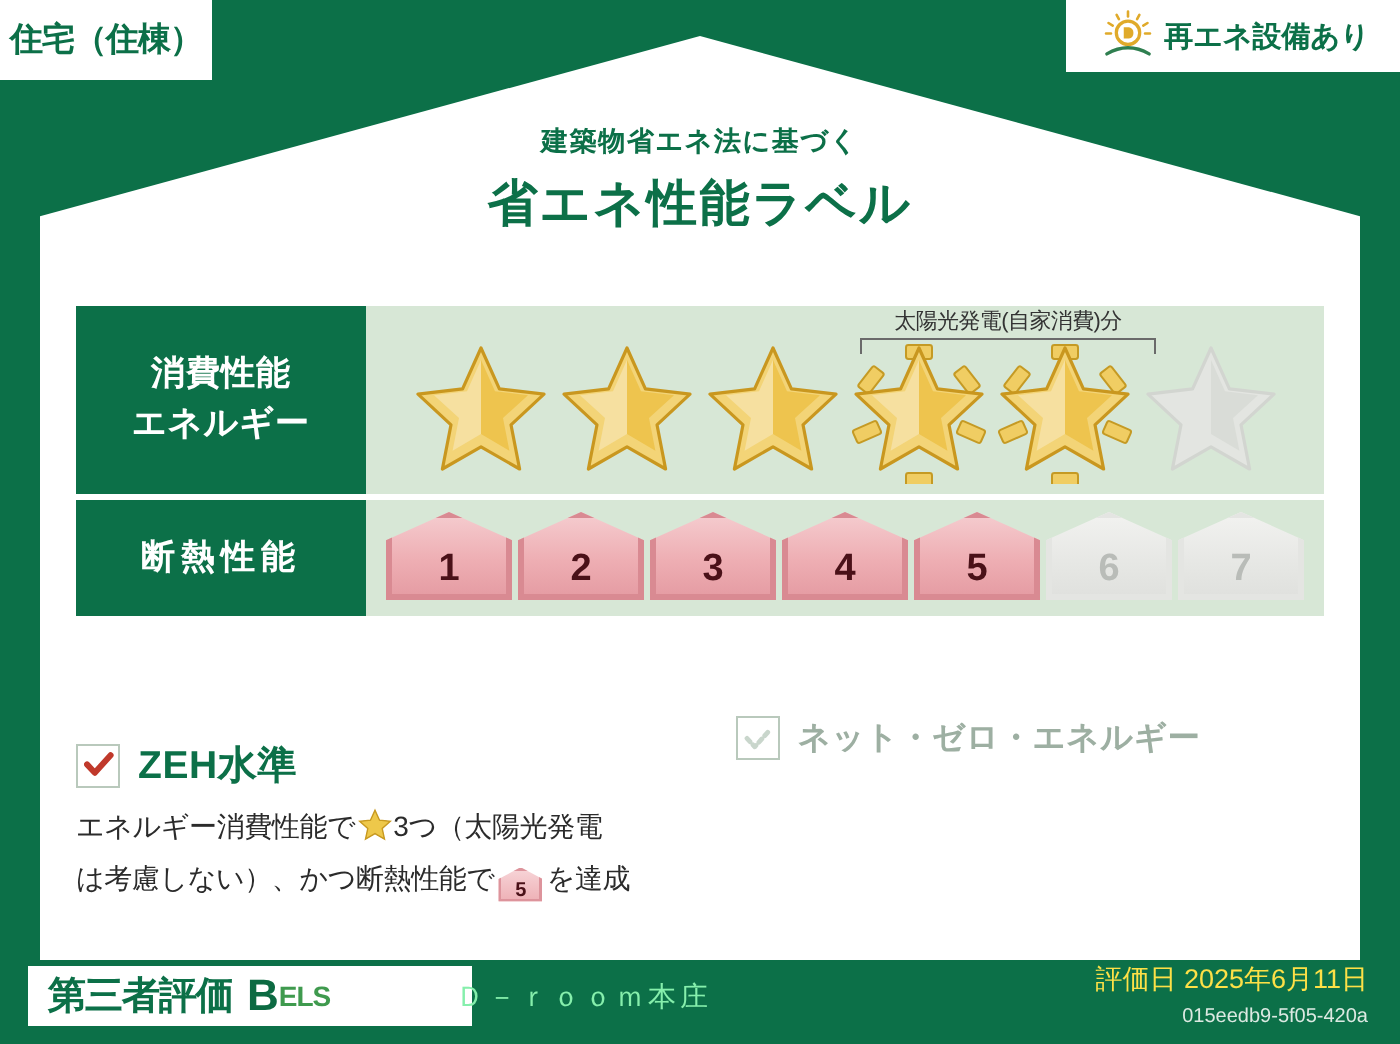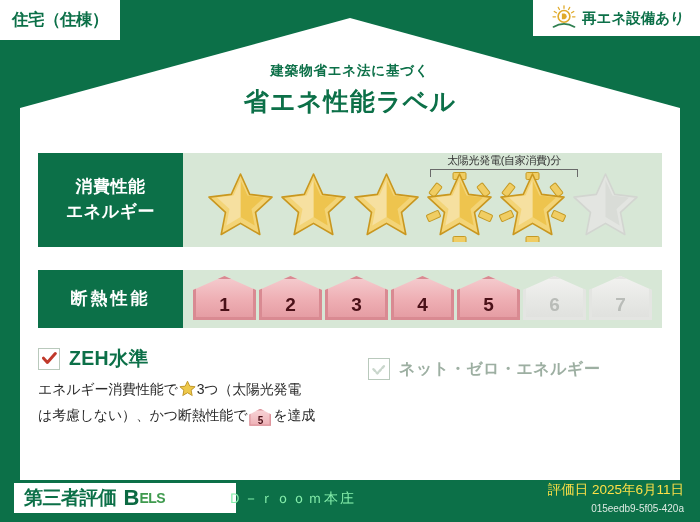--- a/index.html
+++ b/index.html
@@ -25,21 +25,21 @@
   .badge-top {
     position: absolute;
     background: #ffffff;
     display: flex;
     align-items: center;
     justify-content: center;
     z-index: 7;
   }
   #badge-dwelling {
     left: 0px; top: 0px;
-    width: 120px; height: 40px;
+    width: 106px; height: 40px;
     font-size: 16.5px; font-weight: bold; color: #0c7048;
     letter-spacing: -0.5px;
   }
   #badge-renewable {
     right: 0px; top: 0px;
     width: 167px; height: 36px;
     gap: 4px;
     padding-left: 2px;
     font-size: 14.5px; font-weight: bold; color: #0c7048;
   }
@@ -61,21 +61,21 @@
 
   
   .metric-row {
     position: absolute;
     left: 38px; right: 38px;
     display: flex;
     background: #d7e7d6;
     z-index: 6;
   }
   #row-energy { top: 153px; height: 94px; }
-  #row-insulation { top: 270px; height: 58px; text-align: right; }
+  #row-insulation { top: 250px; height: 58px; text-align: right; }
 
   .metric-label {
     flex: 0 0 145px;
     background: #0c7048;
     color: #ffffff;
     display: flex; flex-direction: column;
     align-items: center; justify-content: center;
     font-size: 17px; font-weight: bold;
     line-height: 1.45;
     letter-spacing: 0.5px;
@@ -136,21 +136,21 @@
     color: #b9bcb8;
     box-shadow: inset 0 0 0 3px #e4e5e2;
   }
 
   
   .criteria {
     position: absolute; left: 38px; right: 38px; top: 345px;
     z-index: 6;
     display: flex;
   }
-  .crit-left { flex: 0 0 330px; }
+  .crit-left { flex: 0 0 330px; margin-top: 24px; }
   .crit-right { flex: 1 1 auto; padding-top: 13px; }
 
   .crit-head { display: flex; align-items: center; gap: 9px; }
   .chk-box {
     width: 22px; height: 22px; flex: 0 0 auto;
     border: 1.6px solid #b9c9bc; background: #ffffff;
     display: flex; align-items: center; justify-content: center;
   }
   .chk-box svg { display: block; }
   #zeh-title { font-size: 19.5px; font-weight: bold; color: #0c7048; letter-spacing: 0.3px; }

